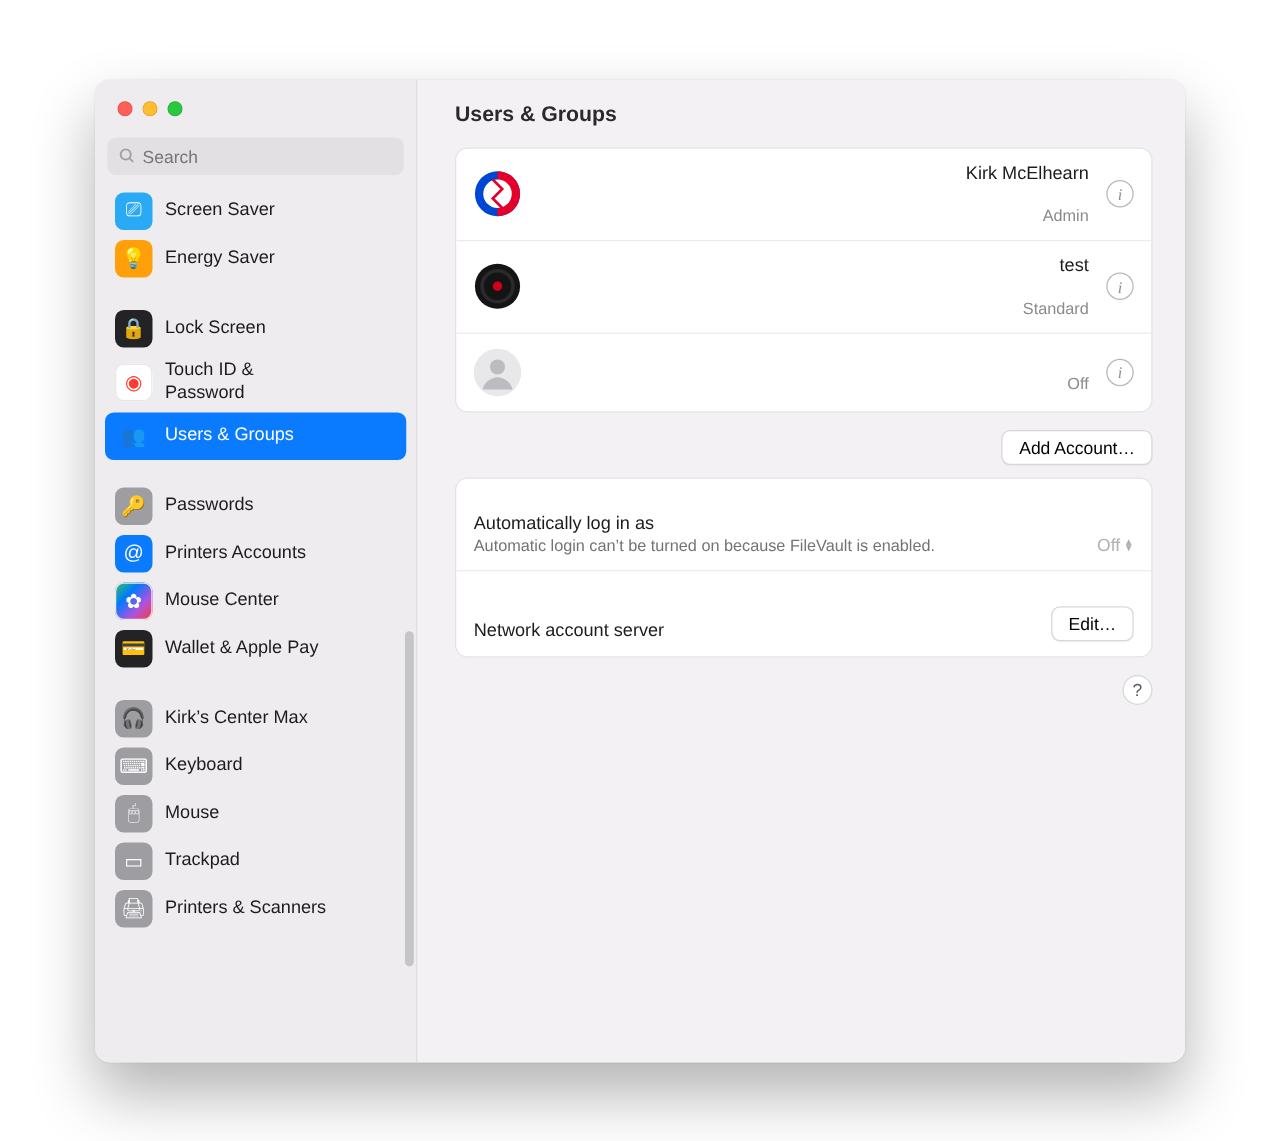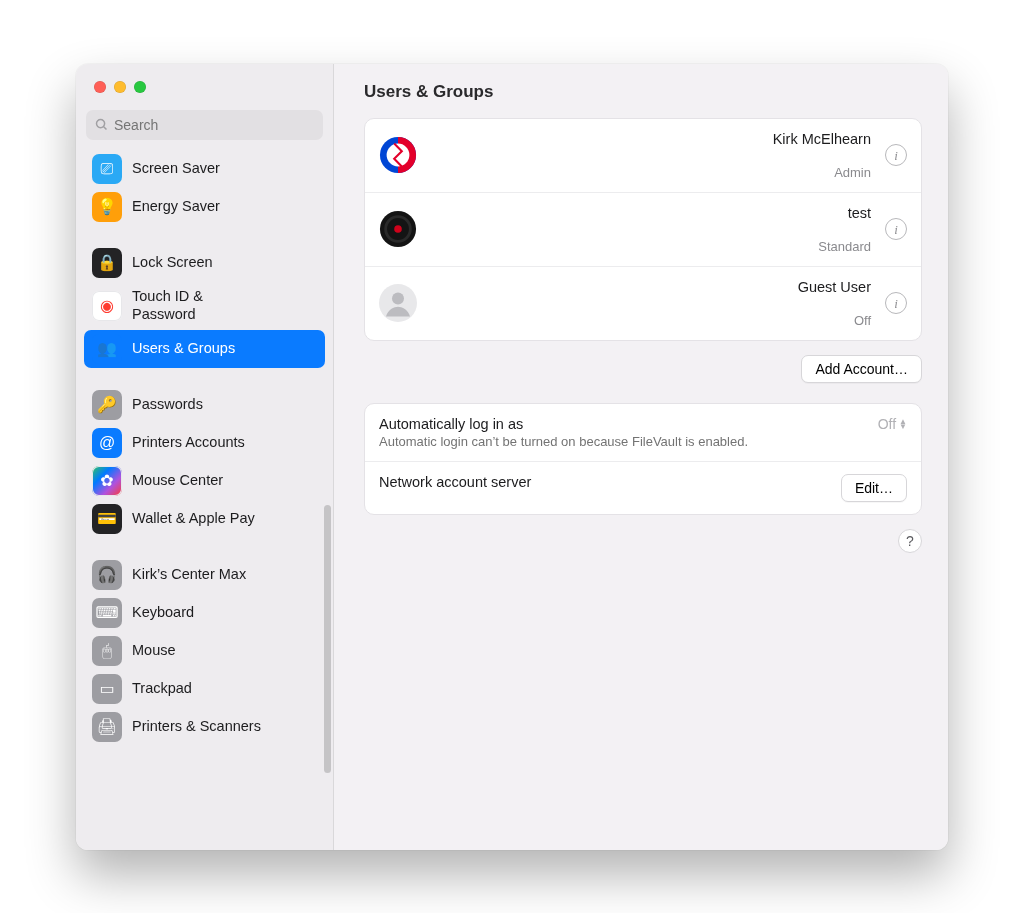--- a/index.html
+++ b/index.html
@@ -149,35 +149,35 @@
     border: 1.6px solid #b8b8bb;
     color: #8f8f93;
     display:flex;align-items:center;justify-content:center;
     font-family: Georgia, serif;
     font-style: italic;
     font-size: 13px;
     line-height: 1;
     cursor: default;
   }
 
-  .button-row { display:flex; justify-content:flex-end; margin-bottom: 20px; }
+  .button-row { display:flex; justify-content:flex-end; margin-bottom: 10px; }
   .push-btn {
     background: #fff;
     border: 1px solid #d7d6d9;
     border-radius: 7px;
     padding: 5px 13px;
     font-size: 14px;
     box-shadow: 0 1px 0 rgba(0,0,0,0.03);
     cursor: default;
   }
 
   .card.settings .srow {
     padding: 12px 14px;
     border-bottom: 1px solid #ececee;
-    display:flex; align-items:flex-start;
+    display:flex; align-items:flex-end;margin-top:16px;
   }
   .card.settings .srow:last-child { border-bottom:none }
   .srow .stext { flex:1 }
   .slabel { font-size:14.5px; }
   .sdesc  { font-size:13px; color:#737373; margin-top:2px }
   .popval {
     font-size:14px; color:#b1b1b5;
     display:flex; align-items:center; gap:3px;
   }
   .updown {
@@ -317,21 +317,20 @@
           <div class="info-btn">i</div>
         </div>
         <div class="prow">
           <div class="avatar guest">
             <svg viewBox="0 0 40 40" width="30" height="30" fill="#bcbcc0">
               <circle cx="20" cy="14" r="8"></circle>
               <path d="M4 38c2-9 11-13 16-13s14 4 16 13z"></path>
             </svg>
           </div>
           <div class="grow">
-            <div class="pname">Guest User</div>
             <div class="prole">Off</div>
           </div>
           <div class="info-btn">i</div>
         </div>
       </div>
 
     <div class="button-row">
       <button class="push-btn">Add Account…</button>
     </div>
 

